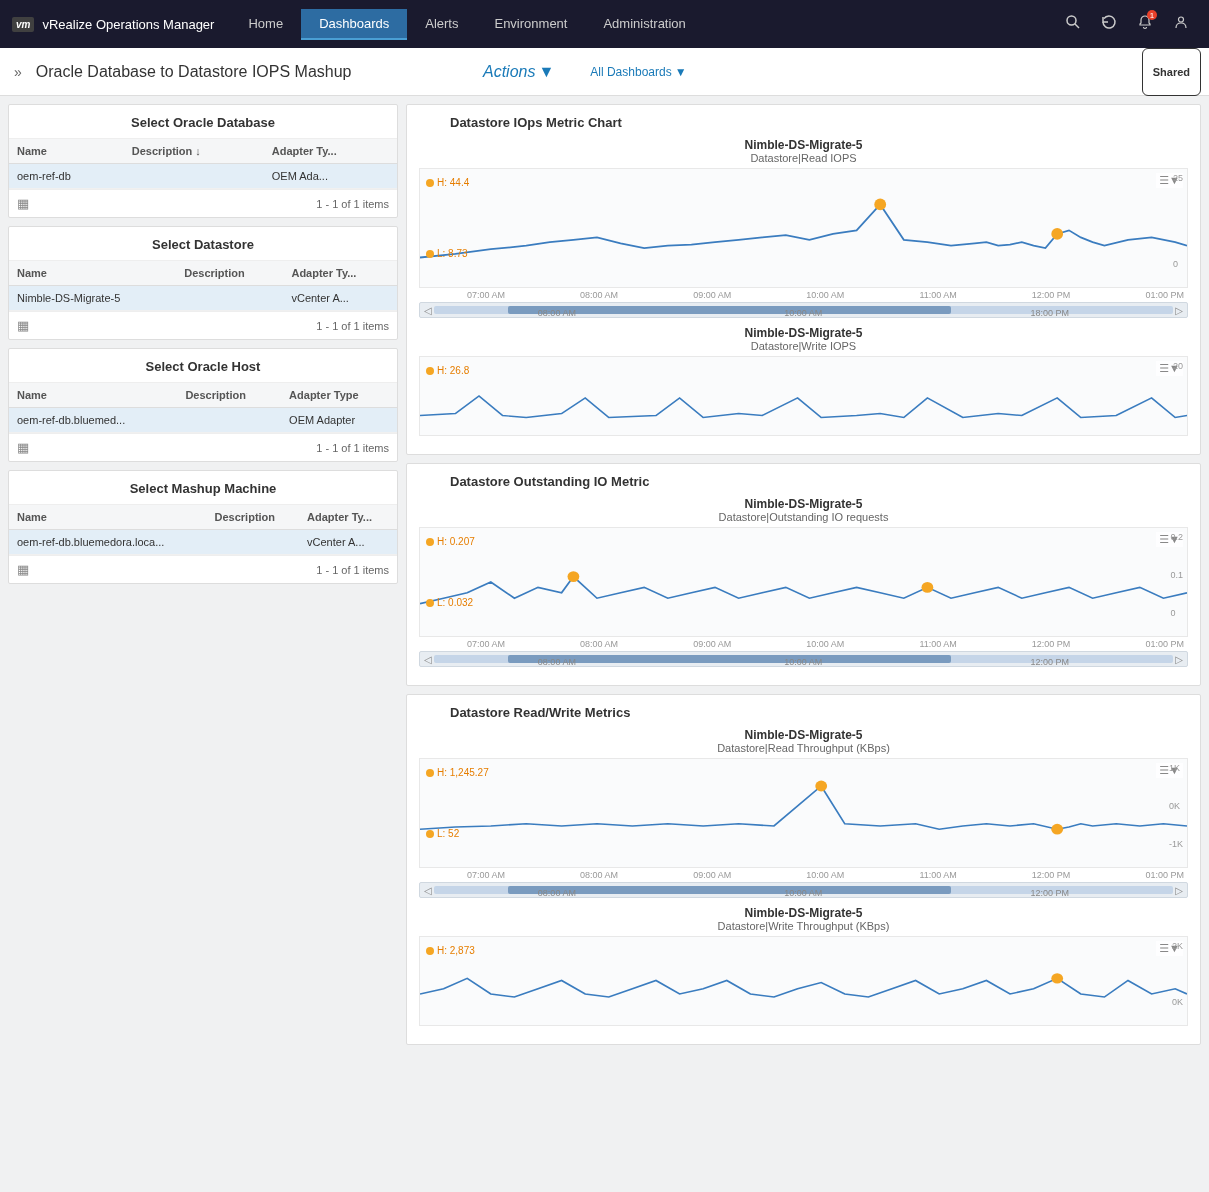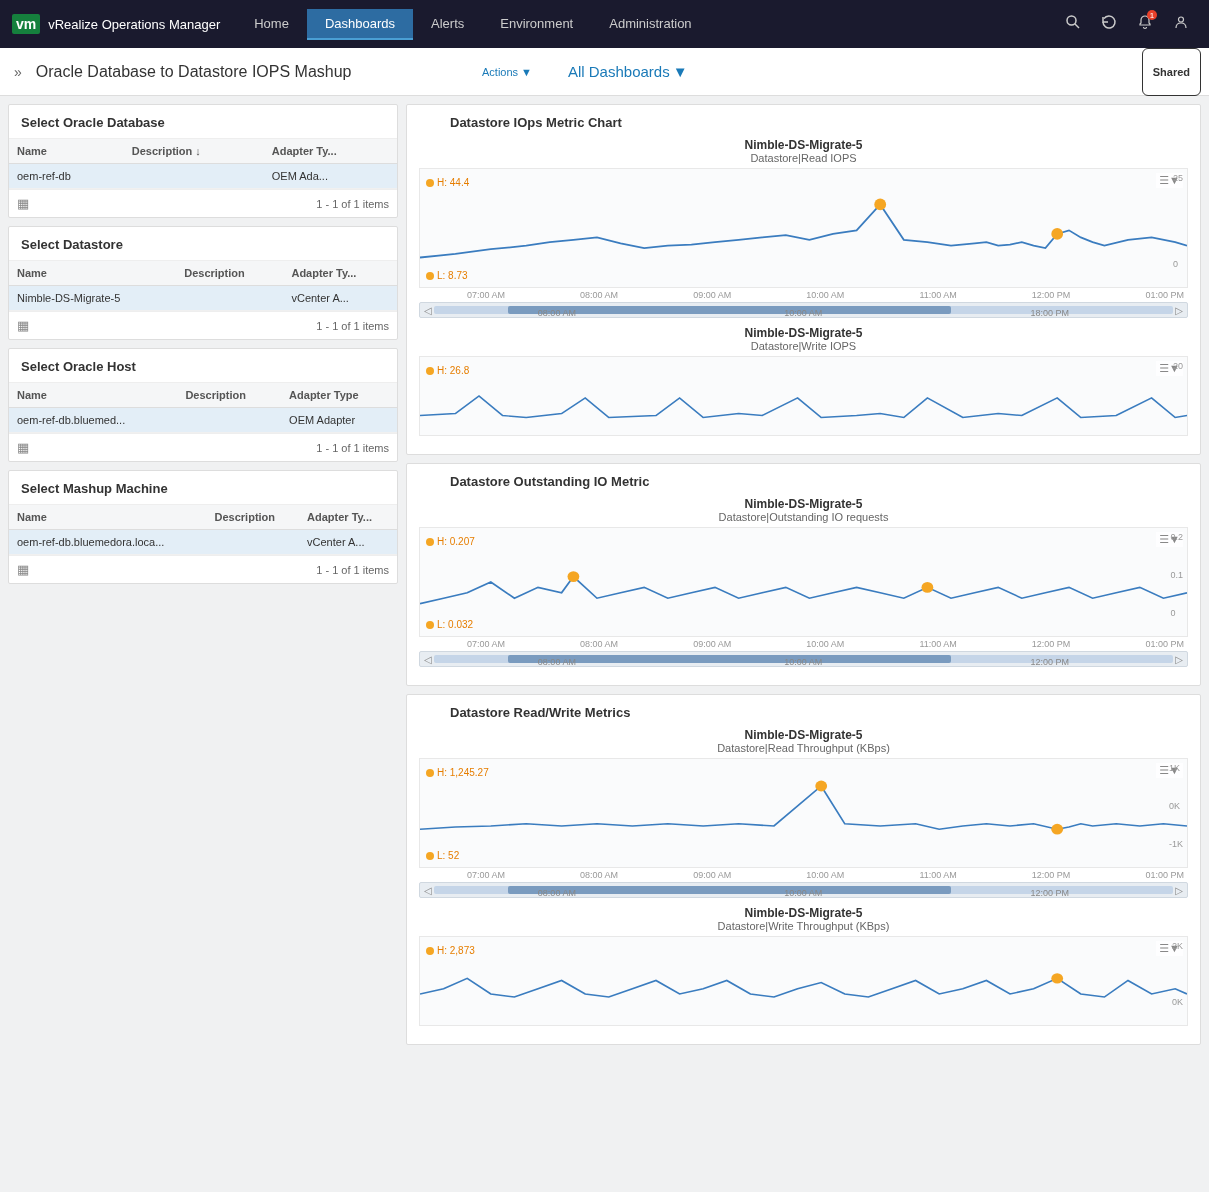--- a/index.html
+++ b/index.html
@@ -19,26 +19,27 @@
       display: flex;
       align-items: center;
       gap: 8px;
       color: #fff;
       font-size: 13px;
       font-weight: 500;
       margin-right: 16px;
       white-space: nowrap;
     }
     .nav-vm-logo {
-      background: #15803d;
+      background: #404040;
       color: #fff;
-      font-size: 14px;
+      font-size: 10px;
       font-weight: bold;
       padding: 2px 4px;
       border-radius: 2px;
+      font-style: italic;
     }
     .nav-items {
       display: flex;
       align-items: center;
       flex: 1;
       gap: 0;
     }
     .nav-item {
       color: #ccc;
       padding: 0 18px;
@@ -100,30 +101,31 @@
     }
     .page-title {
       font-size: 16px;
       font-weight: 400;
       color: #333;
       flex: 1;
     }
     .actions-btn {
       color: #1a7ab8;
       cursor: pointer;
-      font-size: 11px;
+      font-size: 16px;
       display: flex;
       align-items: center;
       gap: 3px;
       padding: 4px 6px;
+      font-style: italic;
     }
     .all-dashboards-btn {
       color: #1a7ab8;
       cursor: pointer;
-      font-size: 15px;
+      font-size: 12px;
       display: flex;
       align-items: center;
       gap: 3px;
       padding: 4px 6px;
       margin-left: 16px;
     }
     .shared-badge {
       border: 1px solid #333;
       border-radius: 6px;
       padding: 17px 10px;
@@ -156,20 +158,21 @@
       background: #fff;
       border: 1px solid #ddd;
       border-radius: 2px;
     }
     .widget-header {
       padding: 10px 12px 8px;
       font-size: 13px;
       font-weight: 600;
       color: #333;
       border-bottom: 1px solid #eee;
+      text-align: center;
     }
     .widget-table {
       width: 100%;
       border-collapse: collapse;
     }
     .widget-table th {
       background: #f5f6f7;
       padding: 6px 8px;
       text-align: left;
       font-size: 11px;
@@ -262,21 +265,21 @@
       top: 8px;
       font-size: 10px;
       color: #e67e00;
       display: flex;
       align-items: center;
       gap: 3px;
     }
     .chart-label-low {
       position: absolute;
       left: 6px;
-      bottom: 6px;
+      bottom: 28px;
       font-size: 10px;
       color: #e67e00;
       display: flex;
       align-items: center;
       gap: 3px;
     }
     .dot-orange {
       width: 8px;
       height: 8px;
       border-radius: 50%;

